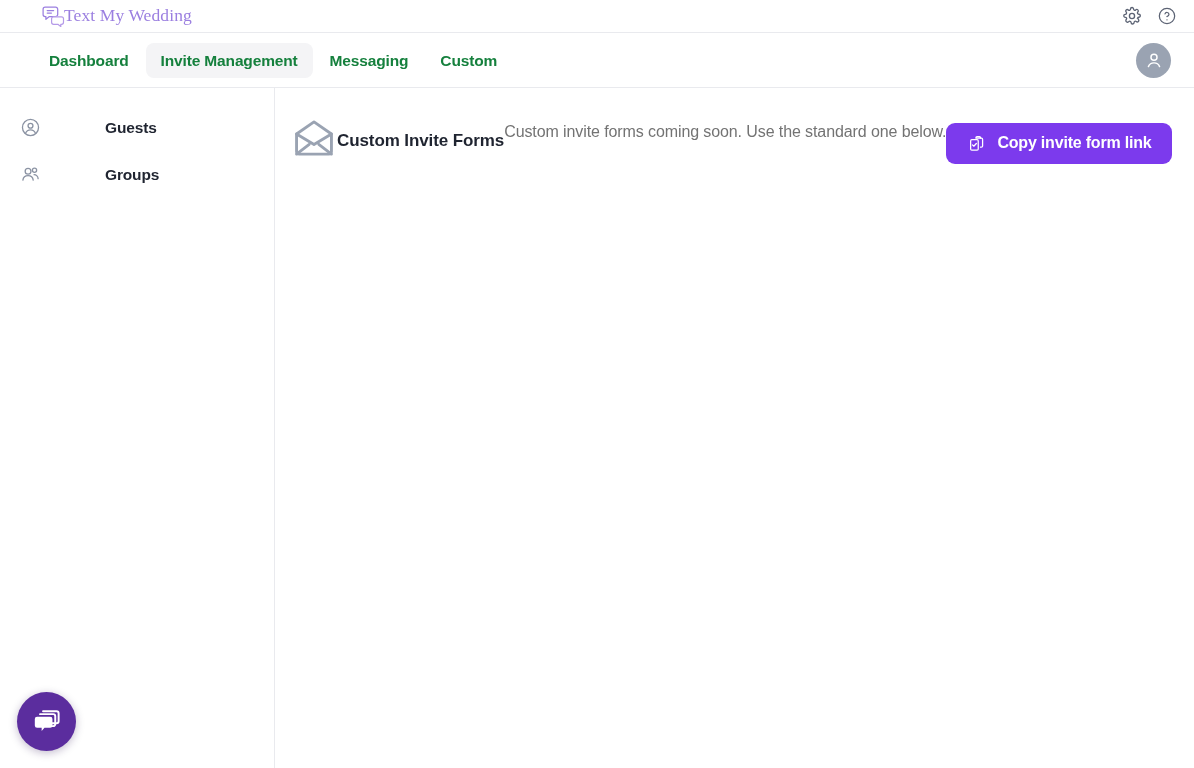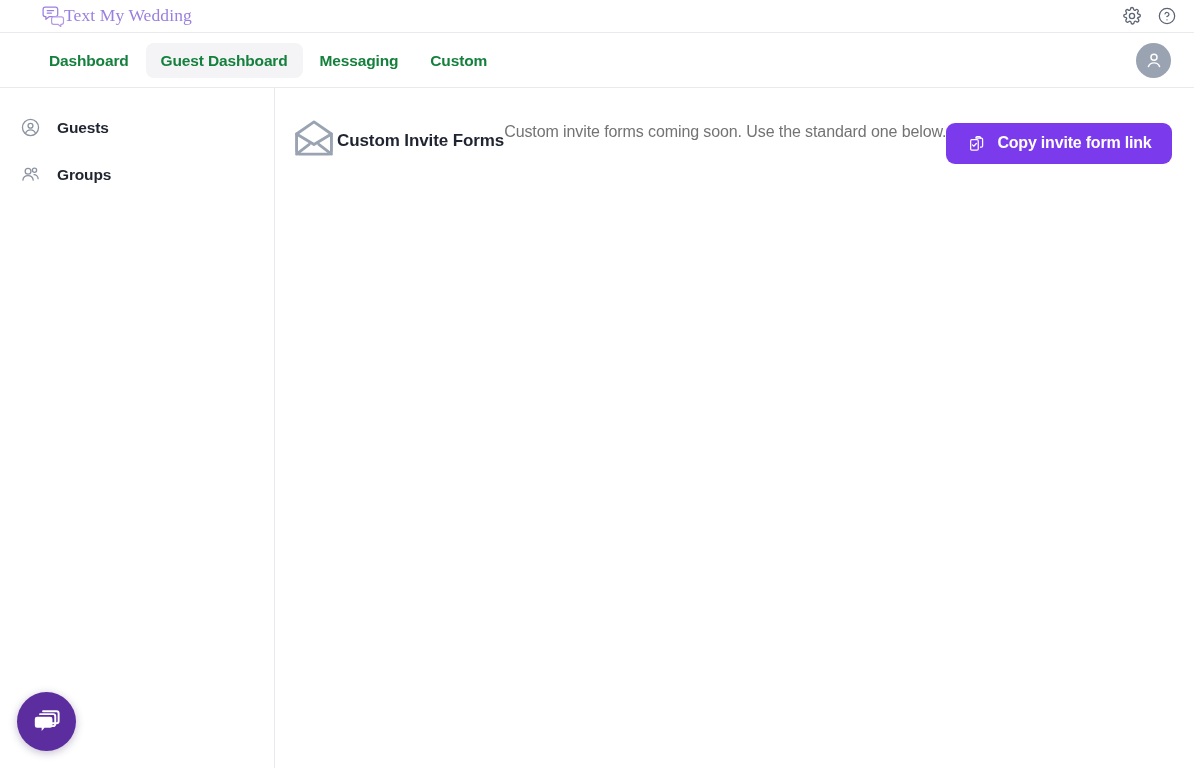--- a/index.html
+++ b/index.html
@@ -186,20 +186,21 @@
 
   .side-item.active .side-icon { color: #8b5cf6; }
 
   .side-label {
     font-size: 15.5px;
     font-weight: 600;
     color: #1f2430;
     letter-spacing: -.15px;
     white-space: nowrap;
     line-height: 18px;
+    margin-left: 48px;
   }
 
   
   .content {
     flex: 1 1 auto;
     position: relative;
     background: #ffffff;
     overflow: hidden;
   }
 
@@ -323,21 +324,21 @@
             <circle cx="12" cy="16.6" r=".85" fill="currentColor" stroke="none"></circle>
           </svg>
         </span>
       </button>
     </div>
   </div>
 
   <div class="navbar">
     <div class="navtabs">
       <button class="navtab">Dashboard</button>
-      <button class="navtab active">Guest Dashboard</button>
+      <button class="navtab active">Invite Management</button>
       <button class="navtab">Messaging</button>
       <button class="navtab">Custom</button>
     </div>
 
     <div class="nav-spacer"></div>
 
     <div class="avatar">
       <span>
         <svg viewBox="0 0 24 24" width="22" height="22" fill="none" stroke="#ffffff" stroke-width="1.6">
           <circle cx="12" cy="9" r="3.3"></circle>

